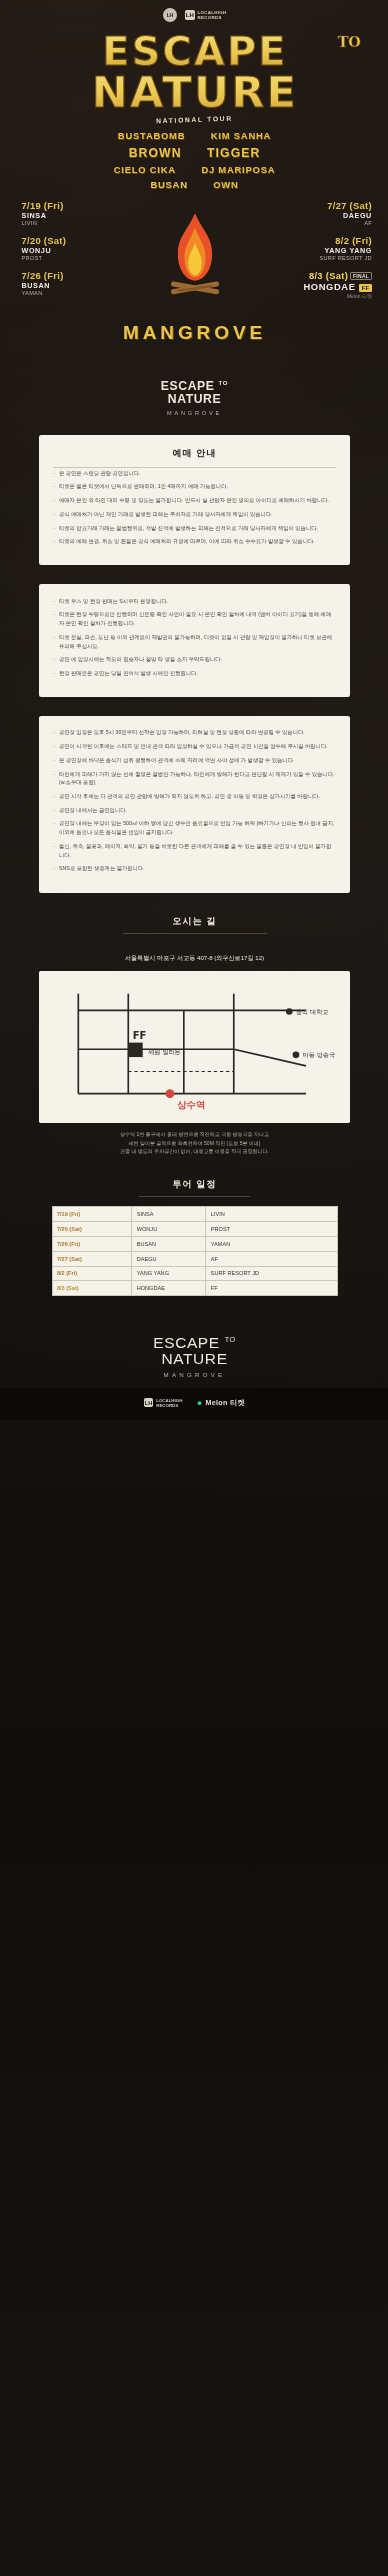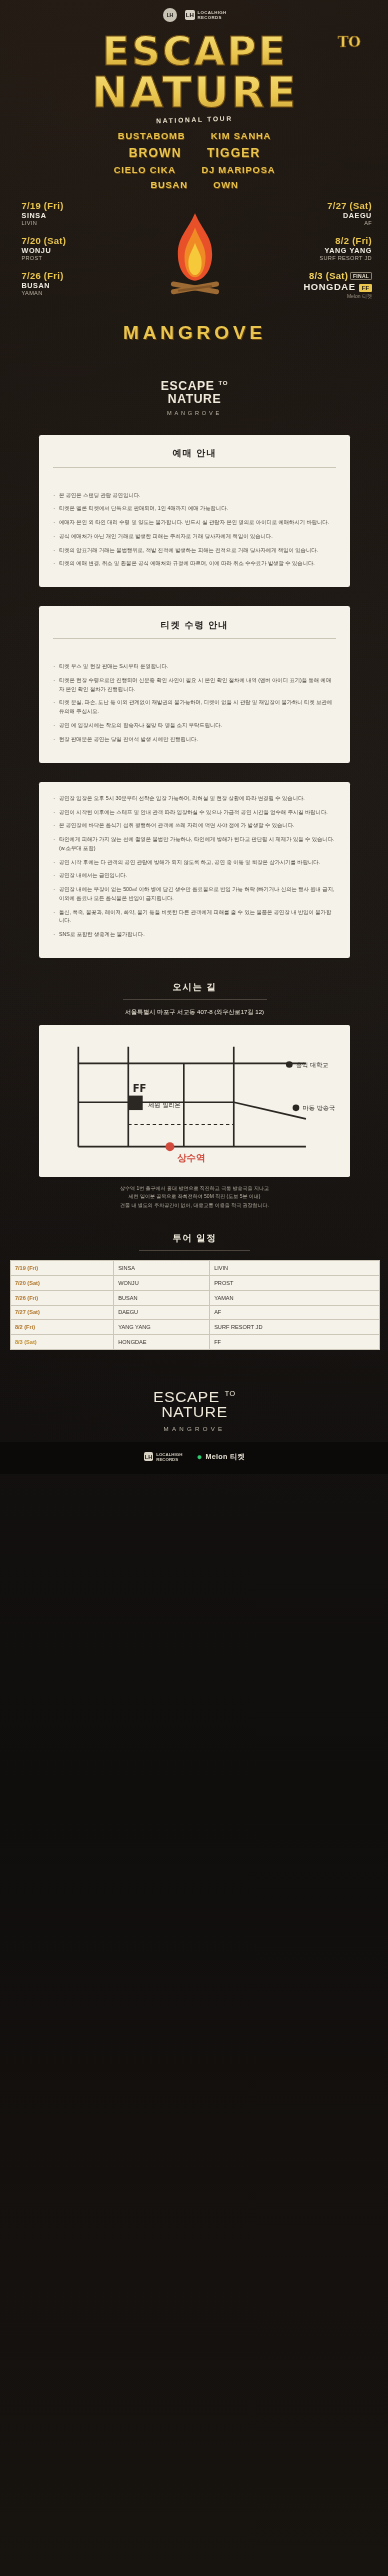--- a/index.html
+++ b/index.html
@@ -144,54 +144,54 @@
   
   .card {
     width: 311px; margin: 0 auto 19px;
     background: #f5f2ea;
     border-radius: 2.2px;
     padding: 12.2px 14.4px 14.4px;
     color: #2b2722;
   }
   .card-title {
     text-align: center; font-size: 9px; font-weight: bold; letter-spacing: 1.1px;
-    padding-bottom: 6.7px; margin-bottom: 23px;
+    padding-bottom: 6.7px; margin-bottom: 1px;
     border-bottom: 0.6px solid #ccc6b8;
     color: #262220;
   }
   .card ul { list-style: none; }
   .card li {
     position: relative; padding-left: 5.6px; margin-bottom: 5px;
     font-size: 5.3px; line-height: 1.65; color: #4a443c;
   }
   .card li:before {
     content: "-"; position: absolute; left: 0; color: #8a8275;
   }
 
   
   .map-card { width: 311px; margin: 0 auto 19px; }
   .map-head {
     text-align: center; color: #efe9da; font-size: 9px; font-weight: bold;
     letter-spacing: 1.1px; padding: 3.3px 0 5.6px;
     border-bottom: 0.6px solid #4a443c;
-    width: 144px; margin: 0 auto 8px;
+    width: 144px; margin: 0 auto 20px;
   }
   .map-address {
     text-align: center; color: #efe9da; font-size: 6.1px; margin-bottom: 7.8px;
   }
   .map-box {
     background: #f5f2ea; border-radius: 1.7px; padding: 5.6px;
   }
   .map-notes { margin-top: 6.7px; text-align: center; }
   .map-notes p {
     color: #b9b2a3; font-size: 5px; line-height: 1.7;
   }
 
   
-  .table-card { width: 370px; margin: 0 auto 22px; }
+  .table-card { width: 286px; margin: 0 auto 22px; }
   .table-head {
     text-align: center; color: #efe9da; font-size: 9px; font-weight: bold;
     letter-spacing: 1.1px; padding: 3.3px 0 5.6px;
     border-bottom: 0.6px solid #4a443c;
     width: 111px; margin: 0 auto 9px;
   }
   table { width: 100%; border-collapse: collapse; background: #f5f2ea; }
   th, td {
     border: 0.6px solid #cdc7b9; font-size: 5.6px; padding: 3.9px 4.4px;
     color: #3a352f; text-align: left;
@@ -360,21 +360,20 @@
       <li>본 공연은 스탠딩 관람 공연입니다.</li>
       <li>티켓은 멜론 티켓에서 단독으로 판매되며, 1인 4매까지 예매 가능합니다.</li>
       <li>예매자 본인 외 타인 대리 수령 및 양도는 불가합니다. 반드시 실 관람자 본인 명의로 아이디로 예매하시기 바랍니다.</li>
       <li>공식 예매처가 아닌 개인 거래로 발생한 피해는 주최자로 거래 당사자에게 책임이 있습니다.</li>
       <li>티켓의 암표거래 거래는 불법행위로, 적발 진적에 발생하는 피해는 전적으로 거래 당사자에게 책임이 있습니다.</li>
       <li>티켓의 예매 변경, 취소 및 환불은 공식 예매처와 규정에 따르며, 이에 따라 취소 수수료가 발생할 수 있습니다.</li>
     </ul>
   </div>
 
   <div class="card">
-    <div class="card-title">티켓 수령 안내</div>
     <ul>
       <li>티켓 부스 및 현장 판매는 S시부터 운영합니다.</li>
       <li>티켓은 현장 수령으로만 진행되며 신분증 확인 사인이 필요 시 본인 확인 절차에 내역 (멤버 아이디 표기)을 통해 예매자 본인 확인 절차가 진행됩니다.</li>
       <li>티켓 분실, 파손, 도난 등 이외 관계없이 재발권의 불가능하며, 디켓이 없을 시 관람 및 재입장이 불가하니 티켓 보관에 유의해 주십시오.</li>
       <li>공연 예 입장시에는 착오의 함승자나 절망 타 명을 소지 부탁드립니다.</li>
       <li>현장 판매분은 공연는 당일 잔여석 발생 시에만 진행됩니다.</li>
     </ul>
   </div>
 
   <div class="card">

